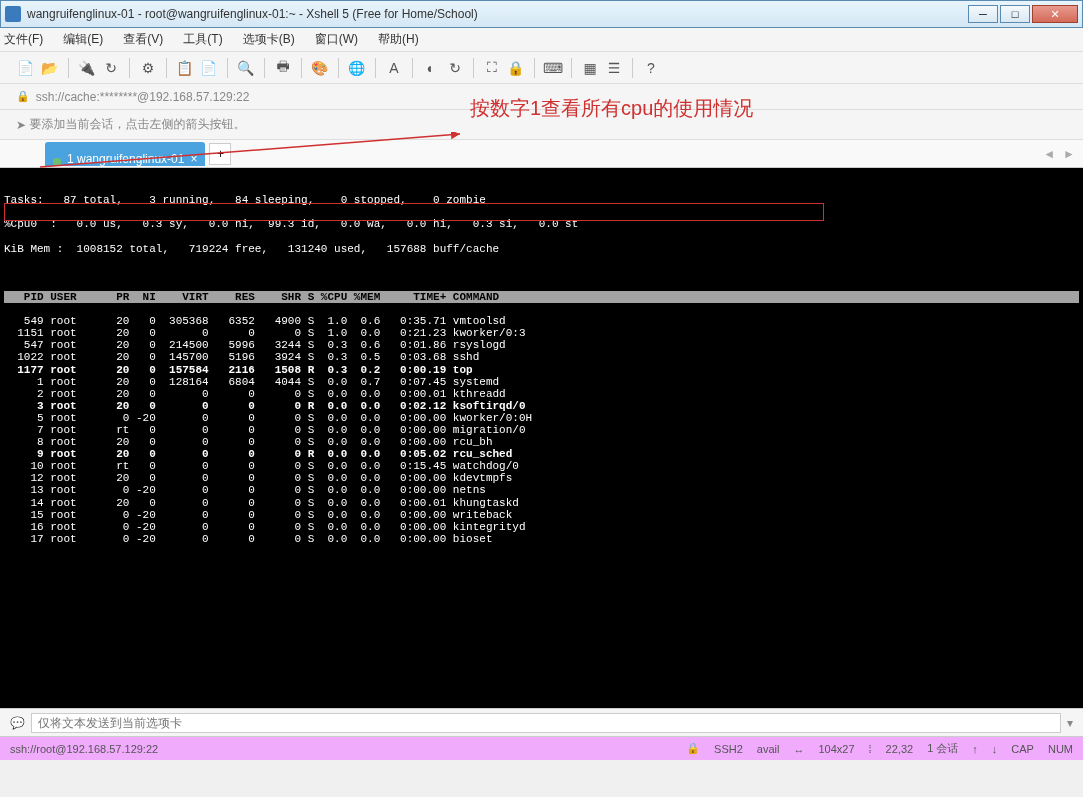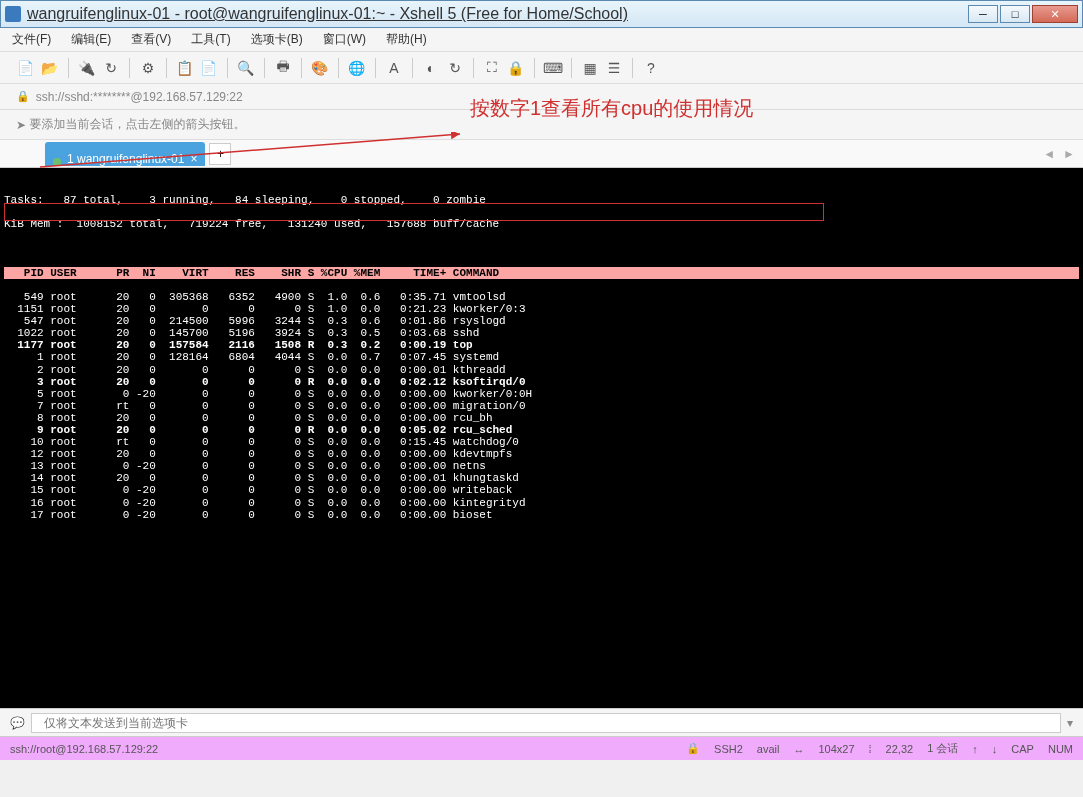--- a/index.html
+++ b/index.html
@@ -1,44 +1,44 @@
 <!DOCTYPE html>
 <html><head>
 <meta charset="utf-8">
 <style>
 * { margin: 0; padding: 0; box-sizing: border-box; }
 body { font-family: "Microsoft YaHei", Arial, sans-serif; font-size: 12px; background: #f0f0f0; width: 1083px; height: 797px; overflow: hidden; }
 .titlebar { background: linear-gradient(#e8f4fb, #d4e7f5); height: 28px; display: flex; align-items: center; padding: 0 4px; border: 1px solid #5a8ab0; }
 .titlebar-icon { width: 16px; height: 16px; background: #3a7abd; border-radius: 2px; margin-right: 6px; }
-.titlebar-text { flex: 1; color: #333; font-size: 16px; text-decoration: underline; }
+.titlebar-text { flex: 1; color: #333; font-size: 12px; }
 .win-controls { display: flex; gap: 2px; }
 .win-btn { width: 30px; height: 18px; border: 1px solid #5a8ab0; background: linear-gradient(#f5f9fc,#d9e8f3); display: flex; align-items: center; justify-content: center; cursor: pointer; font-size: 11px; }
 .win-close { width: 46px; background: linear-gradient(#e89a8f,#d46a58); color: white; border-color: #a04030; }
-.menubar { background: #f5f5f5; height: 24px; display: flex; align-items: center; padding: 0 8px; gap: 12px; border-bottom: 1px solid #ddd; }
+.menubar { background: #f5f5f5; height: 24px; display: flex; align-items: center; padding: 0 0; gap: 12px; border-bottom: 1px solid #ddd; }
 .menu-item { color: #333; cursor: pointer; padding: 2px 4px; }
 .toolbar { background: #f5f5f5; height: 32px; display: flex; align-items: center; padding: 0 16px; gap: 4px; border-bottom: 1px solid #ddd; }
 .tb-btn { width: 20px; height: 20px; display: flex; align-items: center; justify-content: center; cursor: pointer; color: #555; font-size: 14px; }
 .tb-sep { width: 1px; height: 20px; background: #ccc; margin: 0 4px; }
 .addressbar { background: #f5f5f5; height: 26px; display: flex; align-items: center; padding: 0 16px; gap: 6px; border-bottom: 1px solid #ddd; color: #888; }
 .addhint { background: #f5f5f5; height: 30px; display: flex; align-items: center; padding: 0 16px; color: #888; border-bottom: 1px solid #ddd; }
 .tabbar { background: #f9f9f9; height: 28px; display: flex; align-items: center; padding: 0 8px; border-bottom: 1px solid #ccc; position: relative; }
 .tab { background: #4aa3df; color: white; height: 24px; display: flex; align-items: flex-end; padding: 0 8px; gap: 6px; border-radius: 3px 3px 0 0; font-size: 12px; margin-left: 37px; }
 .tab-dot { width: 8px; height: 8px; background: #6fbf6f; border-radius: 50%; }
 .tab-close { cursor: pointer; font-size: 12px; }
 .tab-add { width: 22px; height: 22px; border: 1px solid #ccc; display: flex; align-items: center; justify-content: center; margin-left: 4px; cursor: pointer; background: white; }
 .nav-arrows { margin-left: auto; color: #aaa; display: flex; gap: 8px; }
 .annotation { position: absolute; left: 470px; top: -46px; color: #d03030; font-size: 20px; z-index: 10; line-height: 1.4; }
 .arrow-line { position: absolute; left: 30px; top: -8px; width: 440px; height: 40px; z-index: 9; pointer-events: none; }
 .terminal { background: #000; color: #fff; font-family: Liberation Mono, monospace; font-size: 11px; line-height: 1.1; padding: 2px 4px; height: 540px; overflow: hidden; position: relative; white-space: pre; }
 .term-row { white-space: pre; }
-.headerrow { background: #fca5a5; color: #000; font-weight: bold; }
+.headerrow { background: #a3a3a3; color: #000; font-weight: bold; }
 .boldrow { font-weight: bold; }
 .redbox { position: absolute; border: 1.5px solid #d03030; left: 4px; top: 35px; width: 820px; height: 18px; pointer-events:none; }
 .bottombar { background: #f5f5f5; height: 28px; display: flex; align-items: center; padding: 0 10px; border-top: 1px solid #ccc; color: #888; gap: 6px; }
-.bottombar input { flex: 1; border: 1px solid #ccc; height: 20px; padding: 0 12px; font-size: 12px; color: #888; background: #fff; }
+.bottombar input { flex: 1; border: 1px solid #ccc; height: 20px; padding: 0 6px; font-size: 12px; color: #888; background: #fff; }
 .statusbar { background: #f0abfc; height: 24px; display: flex; align-items: center; padding: 0 10px; border-top: 1px solid #ccc; font-size: 11px; color: #555; gap: 14px; }
 .statusbar .spacer { flex: 1; }
 .lock { font-size: 11px; }
 </style>
 </head>
 <body>
 
 <div class="titlebar">
   <div class="titlebar-icon"></div>
   <div class="titlebar-text">wangruifenglinux-01 - root@wangruifenglinux-01:~ - Xshell 5 (Free for Home/School)</div>
@@ -90,21 +90,21 @@
   <span class="tb-btn">⌨</span>
   <span class="tb-sep"></span>
   <span class="tb-btn">▦</span>
   <span class="tb-btn">☰</span>
   <span class="tb-sep"></span>
   <span class="tb-btn">?</span>
 </div>
 
 <div class="addressbar">
   <span class="lock">🔒</span>
-  <span>ssh://sshd:********@192.168.57.129:22</span>
+  <span>ssh://cache:********@192.168.57.129:22</span>
 </div>
 
 <div class="addhint">
   <span>➤</span>&nbsp;
   <span>要添加当前会话，点击左侧的箭头按钮。</span>
 </div>
 
 <div class="tabbar">
   <svg class="arrow-line">
     <defs>
@@ -125,20 +125,21 @@
   <div class="tab-add">+</div>
   <div class="nav-arrows">
     <span>◄</span>
     <span>►</span>
   </div>
 </div>
 
 <div class="terminal">
 <div class="redbox"></div>
 <div class="term-row">Tasks:   87 total,    3 running,   84 sleeping,    0 stopped,    0 zombie</div>
+<div class="term-row">%Cpu0  :   0.0 us,   0.3 sy,   0.0 ni,  99.3 id,   0.0 wa,   0.0 hi,   0.3 si,   0.0 st</div>
 <div class="term-row">KiB Mem :  1008152 total,   719224 free,   131240 used,   157688 buff/cache</div>
 <div class="term-row"> </div>
 <div class="term-row headerrow">   PID USER      PR  NI    VIRT    RES    SHR S %CPU %MEM     TIME+ COMMAND</div>
 <div id="proc-rows"><div class="term-row">   549 root      20   0  305368   6352   4900 S  1.0  0.6   0:35.71 vmtoolsd</div><div class="term-row">  1151 root      20   0       0      0      0 S  1.0  0.0   0:21.23 kworker/0:3</div><div class="term-row">   547 root      20   0  214500   5996   3244 S  0.3  0.6   0:01.86 rsyslogd</div><div class="term-row">  1022 root      20   0  145700   5196   3924 S  0.3  0.5   0:03.68 sshd</div><div class="term-row boldrow">  1177 root      20   0  157584   2116   1508 R  0.3  0.2   0:00.19 top</div><div class="term-row">     1 root      20   0  128164   6804   4044 S  0.0  0.7   0:07.45 systemd</div><div class="term-row">     2 root      20   0       0      0      0 S  0.0  0.0   0:00.01 kthreadd</div><div class="term-row boldrow">     3 root      20   0       0      0      0 R  0.0  0.0   0:02.12 ksoftirqd/0</div><div class="term-row">     5 root       0 -20       0      0      0 S  0.0  0.0   0:00.00 kworker/0:0H</div><div class="term-row">     7 root      rt   0       0      0      0 S  0.0  0.0   0:00.00 migration/0</div><div class="term-row">     8 root      20   0       0      0      0 S  0.0  0.0   0:00.00 rcu_bh</div><div class="term-row boldrow">     9 root      20   0       0      0      0 R  0.0  0.0   0:05.02 rcu_sched</div><div class="term-row">    10 root      rt   0       0      0      0 S  0.0  0.0   0:15.45 watchdog/0</div><div class="term-row">    12 root      20   0       0      0      0 S  0.0  0.0   0:00.00 kdevtmpfs</div><div class="term-row">    13 root       0 -20       0      0      0 S  0.0  0.0   0:00.00 netns</div><div class="term-row">    14 root      20   0       0      0      0 S  0.0  0.0   0:00.01 khungtaskd</div><div class="term-row">    15 root       0 -20       0      0      0 S  0.0  0.0   0:00.00 writeback</div><div class="term-row">    16 root       0 -20       0      0      0 S  0.0  0.0   0:00.00 kintegrityd</div><div class="term-row">    17 root       0 -20       0      0      0 S  0.0  0.0   0:00.00 bioset</div></div>
 
 </div>
 
 <div class="bottombar">
   <span>💬</span>
   <input type="text" placeholder="仅将文本发送到当前选项卡" style="">

